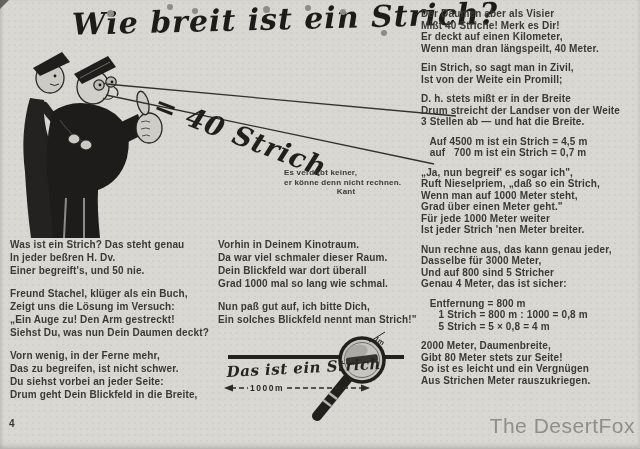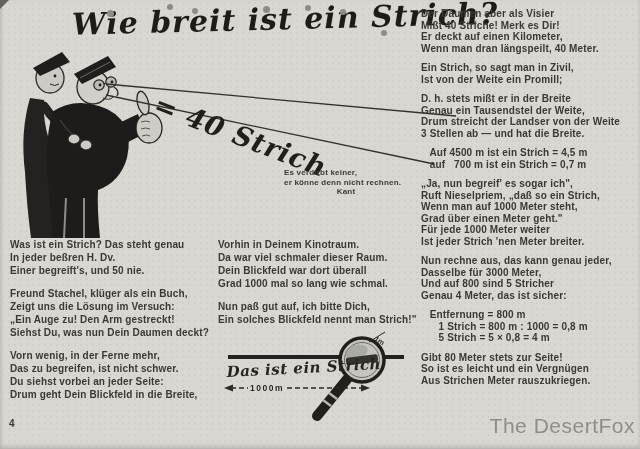--- a/index.html
+++ b/index.html
@@ -164,21 +164,20 @@
         <div class="pline">Mißt 40 Striche! Merk es Dir!</div>
         <div class="pline">Er deckt auf einen Kilometer,</div>
         <div class="pline">Wenn man dran längspeilt, 40 Meter.</div>
       </div>
       <div class="stanza">
         <div class="pline">Ein Strich, so sagt man in Zivil,</div>
         <div class="pline">Ist von der Weite ein Promill;</div>
       </div>
       <div class="stanza">
         <div class="pline">D. h. stets mißt er in der Breite</div>
-        <div class="pline">Genau ein Tausendstel der Weite,</div>
         <div class="pline">Drum streicht der Landser von der Weite</div>
         <div class="pline">3 Stellen ab — und hat die Breite.</div>
       </div>
       <div class="stanza">
         <div class="pline">   Auf 4500 m ist ein Strich = 4,5 m</div>
         <div class="pline">   auf   700 m ist ein Strich = 0,7 m</div>
       </div>
       <div class="stanza">
         <div class="pline">„Ja, nun begreif' es sogar ich",</div>
         <div class="pline">Ruft Nieselpriem, „daß so ein Strich,</div>
@@ -192,20 +191,21 @@
         <div class="pline">Dasselbe für 3000 Meter,</div>
         <div class="pline">Und auf 800 sind 5 Stricher</div>
         <div class="pline">Genau 4 Meter, das ist sicher:</div>
       </div>
       <div class="stanza">
         <div class="pline">   Entfernung = 800 m</div>
         <div class="pline">      1 Strich = 800 m : 1000 = 0,8 m</div>
         <div class="pline">      5 Strich = 5 × 0,8 = 4 m</div>
       </div>
       <div class="stanza">
+        <div class="pline">2000 Meter, Daumenbreite,</div>
         <div class="pline">Gibt 80 Meter stets zur Seite!</div>
         <div class="pline">So ist es leicht und ein Vergnügen</div>
         <div class="pline">Aus Strichen Meter rauszukriegen.</div>
       </div>
     </div>
 
   <svg class="magnifier" viewBox="0 0 200 105">
     <line x1="13" y1="27" x2="128" y2="27" stroke="#232220" stroke-width="4"></line>
     <line x1="168" y1="27" x2="189" y2="27" stroke="#232220" stroke-width="4"></line>
     <g>

